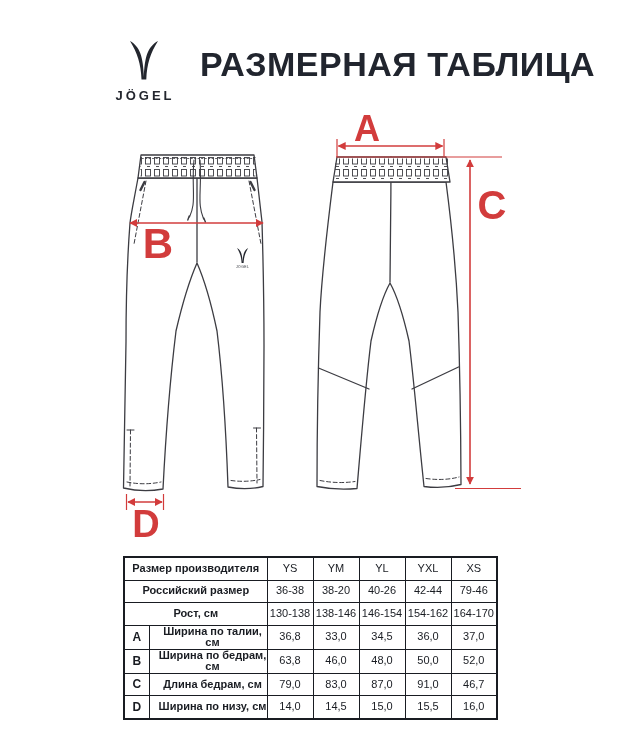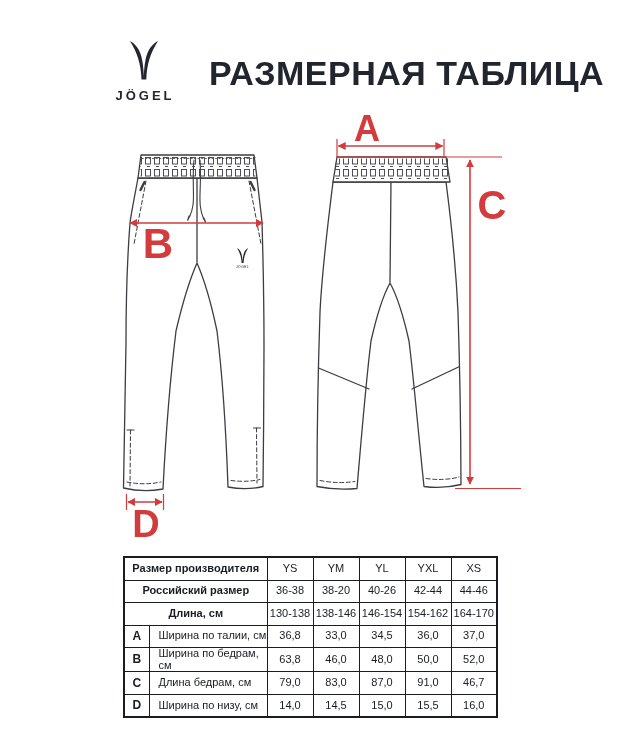--- a/index.html
+++ b/index.html
@@ -2,21 +2,21 @@
 <html style="--accent: #d23c3c; --outline: #3c3c42;"><head>
 <meta charset="utf-8">
 <style>
   html,body{margin:0;padding:0;background:#ffffff;}
   #page{position:relative;width:624px;height:750px;background:#fff;overflow:hidden;
         font-family:"Liberation Sans",sans-serif;color:#20242d;}
 
   
   .logo{position:absolute;left:101px;top:40px;width:88px;text-align:center;}
   .logo-word{margin-top:2px;font-size:13px;font-weight:700;letter-spacing:3px;color:#23262e;}
-  .page-title{position:absolute;left:199px;top:44px;margin:10px;font-size:34px;font-weight:700;
+  .page-title{position:absolute;left:199px;top:44px;margin:1px;font-size:34px;font-weight:700;
               letter-spacing:.5px;color:#21252e;white-space:nowrap;}
 
   
   .ink{stroke:var(--outline,#3c3c42);stroke-width:1.3;fill:none;stroke-linecap:round;stroke-linejoin:round;}
   .ink-thin{stroke:var(--outline,#3c3c42);stroke-width:.9;fill:none;}
   .fillw{fill:#ffffff;}
   .dash{stroke-dasharray:4 2.6;stroke-width:1;}
   .dot{stroke-dasharray:1.3 2.2;stroke-width:.8;}
   .thick{stroke-width:2.4;}
   .red{stroke:var(--accent,#d23c3c);stroke-width:1.6;fill:none;}
@@ -25,21 +25,21 @@
   .mkfill{fill:var(--accent,#d23c3c);}
   .dark{fill:#23262e;}
 
   
   .size-table{position:absolute;left:123px;top:556px;border-collapse:collapse;table-layout:fixed;
               font-size:11px;color:#191c22;}
   .size-table td{border:1.5px solid #191c22;height:21.5px;text-align:center;vertical-align:middle;
                  padding:0;line-height:1.05;}
   .size-table{border:2px solid #191c22;}
   .size-table td.lbl{font-weight:700;}
-  .size-table td.mlbl{font-weight:400;text-align:left;padding-left:9px;}
+  .size-table td.mlbl{font-weight:700;text-align:center;padding-left:9px;}
   .size-table td.ltr{font-weight:700;font-size:12px;}
   .c-letter{width:25px;} .c-label{width:118px;}
   .c-v{width:46px;}
 </style>
 </head>
 <body>
 
 <div id="page">
 
   <div class="logo">
@@ -186,24 +186,24 @@
         <td>YL</td>
         <td>YXL</td>
         <td>XS</td>
       </tr>
       <tr>
         <td colspan="2" class="lbl">Российский размер</td>
         <td>36-38</td>
         <td>38-20</td>
         <td>40-26</td>
         <td>42-44</td>
-        <td>44-46</td>
-      </tr>
-      <tr>
-        <td colspan="2" class="lbl">Длина, см</td>
+        <td>79-46</td>
+      </tr>
+      <tr>
+        <td colspan="2" class="lbl">Рост, см</td>
         <td>130-138</td>
         <td>138-146</td>
         <td>146-154</td>
         <td>154-162</td>
         <td>164-170</td>
       </tr>
       <tr>
         <td class="ltr">A</td>
         <td class="mlbl">Ширина по талии, см</td>
         <td>36,8</td>

